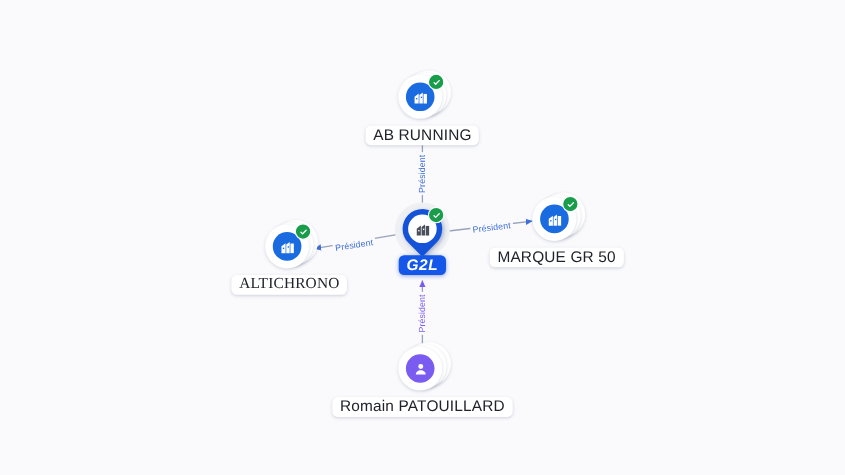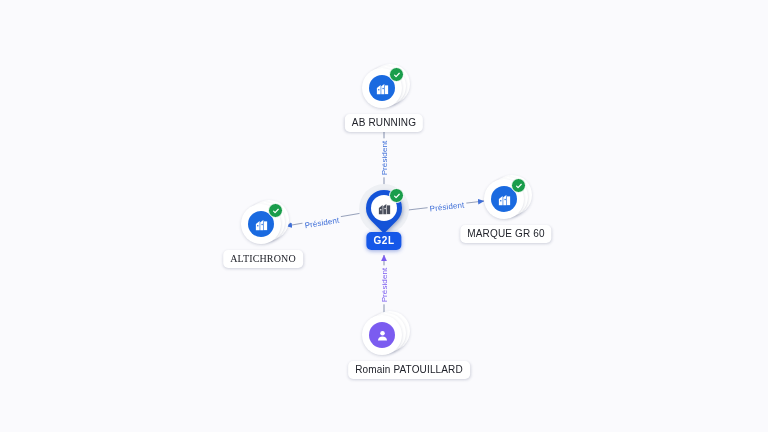--- a/index.html
+++ b/index.html
@@ -138,31 +138,32 @@
   
   .node-label {
     position: absolute;
     left: 50%;
     transform: translateX(-50%);
     white-space: nowrap;
     padding: 3px 7px 4px 7px;
     border-radius: 5px;
     background: #ffffff;
     color: #21232b;
-    font-size: 10px;
+    font-size: 14px;
     line-height: 11px;
     letter-spacing: 0.15px;
     box-shadow: 0 1px 3px rgba(40,50,90,0.20);
   }
   .node-label.selected {
     background: #1557e8;
     color: #ffffff;
     font-weight: bold;
     letter-spacing: 0.6px;
     box-shadow: 0 1px 4px rgba(20,60,190,0.45);
+    font-style: italic;
   }
 
   
   .edge-label {
     position: absolute;
     white-space: nowrap;
     font-size: 8px;
     line-height: 9px;
     letter-spacing: 0.1px;
     transform-origin: 50% 50%;
@@ -277,41 +278,41 @@
               </svg>
             </div>
           </div>
         </div>
         <div class="verified-badge" style="left:27px; top:-1px;">
           <svg width="8" height="8" viewBox="0 0 12 12">
             <path d="M2.4 6.2 L4.6 8.4 L9.4 3.4" stroke="#ffffff" stroke-width="1.8" fill="none" stroke-linecap="round" stroke-linejoin="round"></path>
           </svg>
         </div>
       </div>
-      <div class="node-label" style="top:46px;">MARQUE GR 60</div>
+      <div class="node-label" style="top:46px;">MARQUE GR 50</div>
     </div>
   </div>
 
   <div class="node" style="left:384px; top:337px;">
     <div class="node-inner">
       <div class="stack">
         <div class="stack-card c3"></div>
         <div class="stack-card c2"></div>
         <div class="stack-card c1">
           <div class="avatar-circle">
             <div class="avatar-fill person">
               <svg width="15" height="15" viewBox="0 0 24 24">
                 <circle cx="12" cy="8.2" r="3.6" fill="#ffffff"></circle>
                 <path d="M4.8 20c0-4 3.3-6.4 7.2-6.4s7.2 2.4 7.2 6.4z" fill="#ffffff"></path>
               </svg>
             </div>
           </div>
         </div>
       </div>
-      <div class="node-label" style="top:46px;margin-left:25px;">Romain PATOUILLARD</div>
+      <div class="node-label" style="top:46px;">Romain PATOUILLARD</div>
     </div>
   </div>
 
   <div class="node" style="left:384px; top:212px;">
     <div class="node-inner">
       <div class="pin-wrap">
         <div class="pin-halo"></div>
         <div class="pin-shape"></div>
         <div class="pin-hole">
           <svg width="15" height="15" viewBox="0 0 24 24" fill="none">

